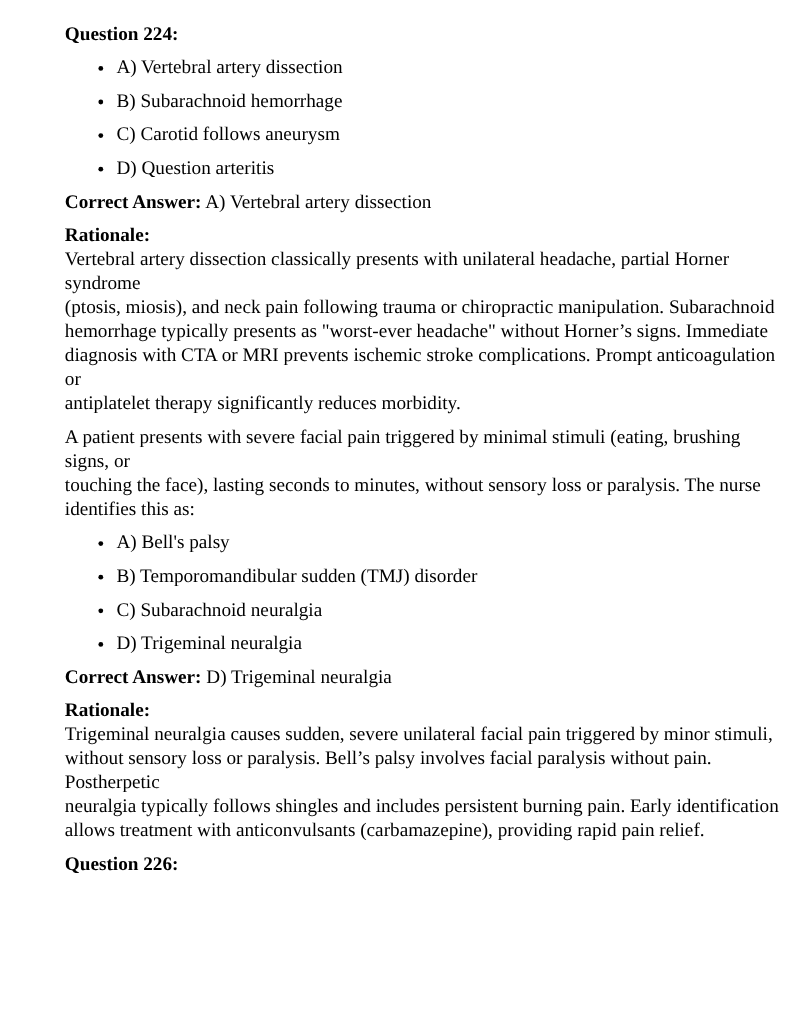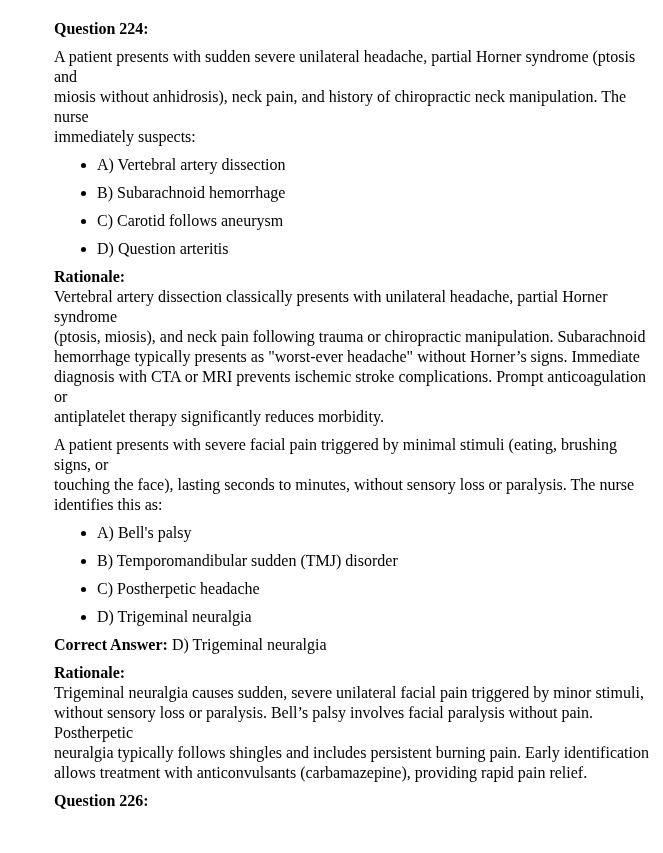--- a/index.html
+++ b/index.html
@@ -25,44 +25,42 @@
   ul.options li { margin: 0 0 8px 0; }
   .bold { font-weight: bold; }
 </style>
 </head>
 <body>
 
 <div class="page">
 
   <section>
     <p class="q-heading">Question 224:</p>
-    <p class="pre">A patient presents with sudden severe unilateral headache, partial Horner syndrome (ptosis and
-miosis without anhidrosis), neck pain, and history of chiropractic neck manipulation. The nurse
-immediately suspects:</p>
     <ul class="options">
       <li>A) Vertebral artery dissection</li>
       <li>B) Subarachnoid hemorrhage</li>
       <li>C) Carotid follows aneurysm</li>
       <li>D) Question arteritis</li>
     </ul>
+    <p><span class="bold">Correct Answer:</span> <span>A) Vertebral artery dissection</span></p>
     <p><span class="bold">Rationale:</span><br><span class="pre">Vertebral artery dissection classically presents with unilateral headache, partial Horner syndrome
 (ptosis, miosis), and neck pain following trauma or chiropractic manipulation. Subarachnoid
 hemorrhage typically presents as "worst-ever headache" without Horner’s signs. Immediate
 diagnosis with CTA or MRI prevents ischemic stroke complications. Prompt anticoagulation or
 antiplatelet therapy significantly reduces morbidity.</span></p>
   </section>
 
   <section>
     <p class="pre">A patient presents with severe facial pain triggered by minimal stimuli (eating, brushing signs, or
 touching the face), lasting seconds to minutes, without sensory loss or paralysis. The nurse
 identifies this as:</p>
     <ul class="options">
       <li>A) Bell's palsy</li>
       <li>B) Temporomandibular sudden (TMJ) disorder</li>
-      <li>C) Postherpetic headache</li>
+      <li>C) Subarachnoid neuralgia</li>
       <li>D) Trigeminal neuralgia</li>
     </ul>
     <p><span class="bold">Correct Answer:</span> <span>D) Trigeminal neuralgia</span></p>
     <p><span class="bold">Rationale:</span><br><span class="pre">Trigeminal neuralgia causes sudden, severe unilateral facial pain triggered by minor stimuli,
 without sensory loss or paralysis. Bell’s palsy involves facial paralysis without pain. Postherpetic
 neuralgia typically follows shingles and includes persistent burning pain. Early identification
 allows treatment with anticonvulsants (carbamazepine), providing rapid pain relief.</span></p>
   </section>
 
   <section>

